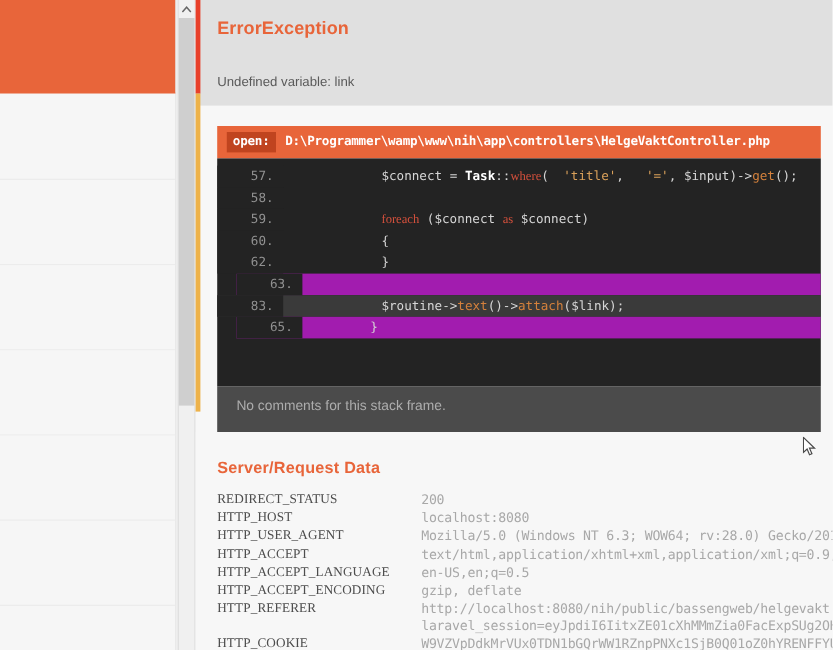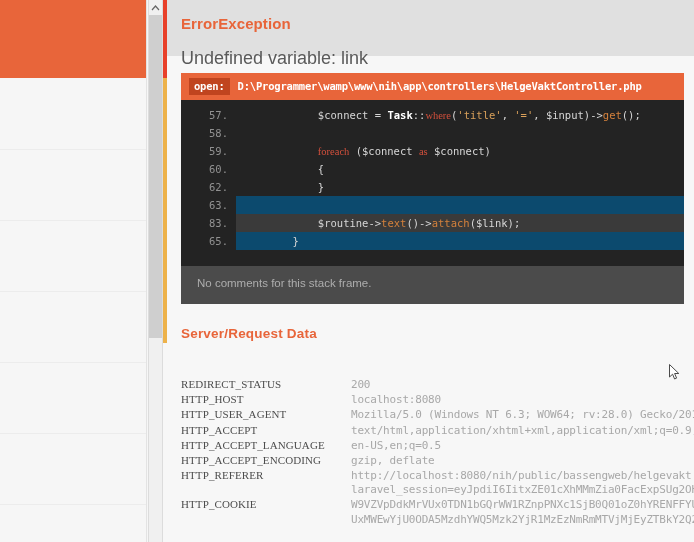--- a/index.html
+++ b/index.html
@@ -99,34 +99,34 @@
     position: absolute; left: 163px; top: 78px;
     width: 4px; height: 265px;
     background: #edb24a;
     z-index: 5;
   }
 
   
   .exc-header {
     background: #e0e0e0;
     padding: 14px 0 20px 18px;
-    height: 56px;
+    height: 88px;
   }
   .exc-type {
     color: #e8653a;
     font-size: 15px;
     font-weight: bold;
     line-height: 20px;
     letter-spacing: 0.1px;
   }
   .exc-msg {
     color: #5a5a5a;
-    font-size: 18px;
+    font-size: 11px;
     line-height: 22px;
-    margin-top: 13px;
+    margin-top: 24px;
     font-weight: normal;
   }
 
   
   .frame-code-wrap {
     padding: 17px 10px 0 18px;
   }
   .frame-file {
     background: #e8653a;
     color: #ffffff;
@@ -144,44 +144,44 @@
     font-weight: bold;
     margin-right: 8px;
   }
   .frame-file .fpath { font-weight: bold; }
 
   .code-block {
     background: #232323;
     padding: 6px 0 8px 0;
     position: relative;
     overflow: hidden;
-    height: 166px;
+    height: 190px;
   }
   .code-line {
     display: flex;
     height: 18px;
     line-height: 18px;
     font-family: "DejaVu Sans Mono", monospace;
     font-size: 10.5px;
     white-space: pre;
   }
   .code-line.hl { background: #3a3a3a; }
-  .code-line.hl-edge { background: #0c4a6e; }
+  .code-line.hl-edge { background: #a21caf; margin-left: 16px; }
   .code-line .lno {
     width: 55px;
     min-width: 55px;
     text-align: right;
     padding-right: 8px;
     color: #919191;
     background: #232323;
   }
   .code-line.hl .lno, .code-line.hl-edge .lno { background: #232323; }
   .code-line .src { color: #d6d6d6; padding-left: 6px; }
   .tok-kw   { color: #d4503c; font-family: Liberation Serif, serif; }
-  .tok-str  { color: #d9a05a; }
+  .tok-str  { color: #d9a05a; margin-left: 12px; }
   .tok-fn   { color: #d4813c; margin-top: 40px; }
   .tok-cls  { color: #ffffff; font-weight: bold; }
   .tok-var  { color: #d6d6d6; }
   .tok-op   { color: #d6d6d6; }
 
   .frame-comments {
     background: #4b4b4b;
     color: #adadad;
     font-size: 11.5px;
     padding: 11px 0 12px 16px;
@@ -191,21 +191,21 @@
   
   .srd-wrap {
     padding: 22px 0 0 18px;
     background: #f7f7f7;
   }
   .srd-title {
     color: #e8653a;
     font-size: 13.5px;
     font-weight: bold;
     letter-spacing: 0.2px;
-    margin-bottom: 36px;
+    margin-bottom: 12px;
   }
   table.srd {
     border-collapse: collapse;
     width: 676px;
     table-layout: fixed;
   }
   table.srd td {
     vertical-align: top;
     padding: 0 0 0 0;
     font-size: 11px;

